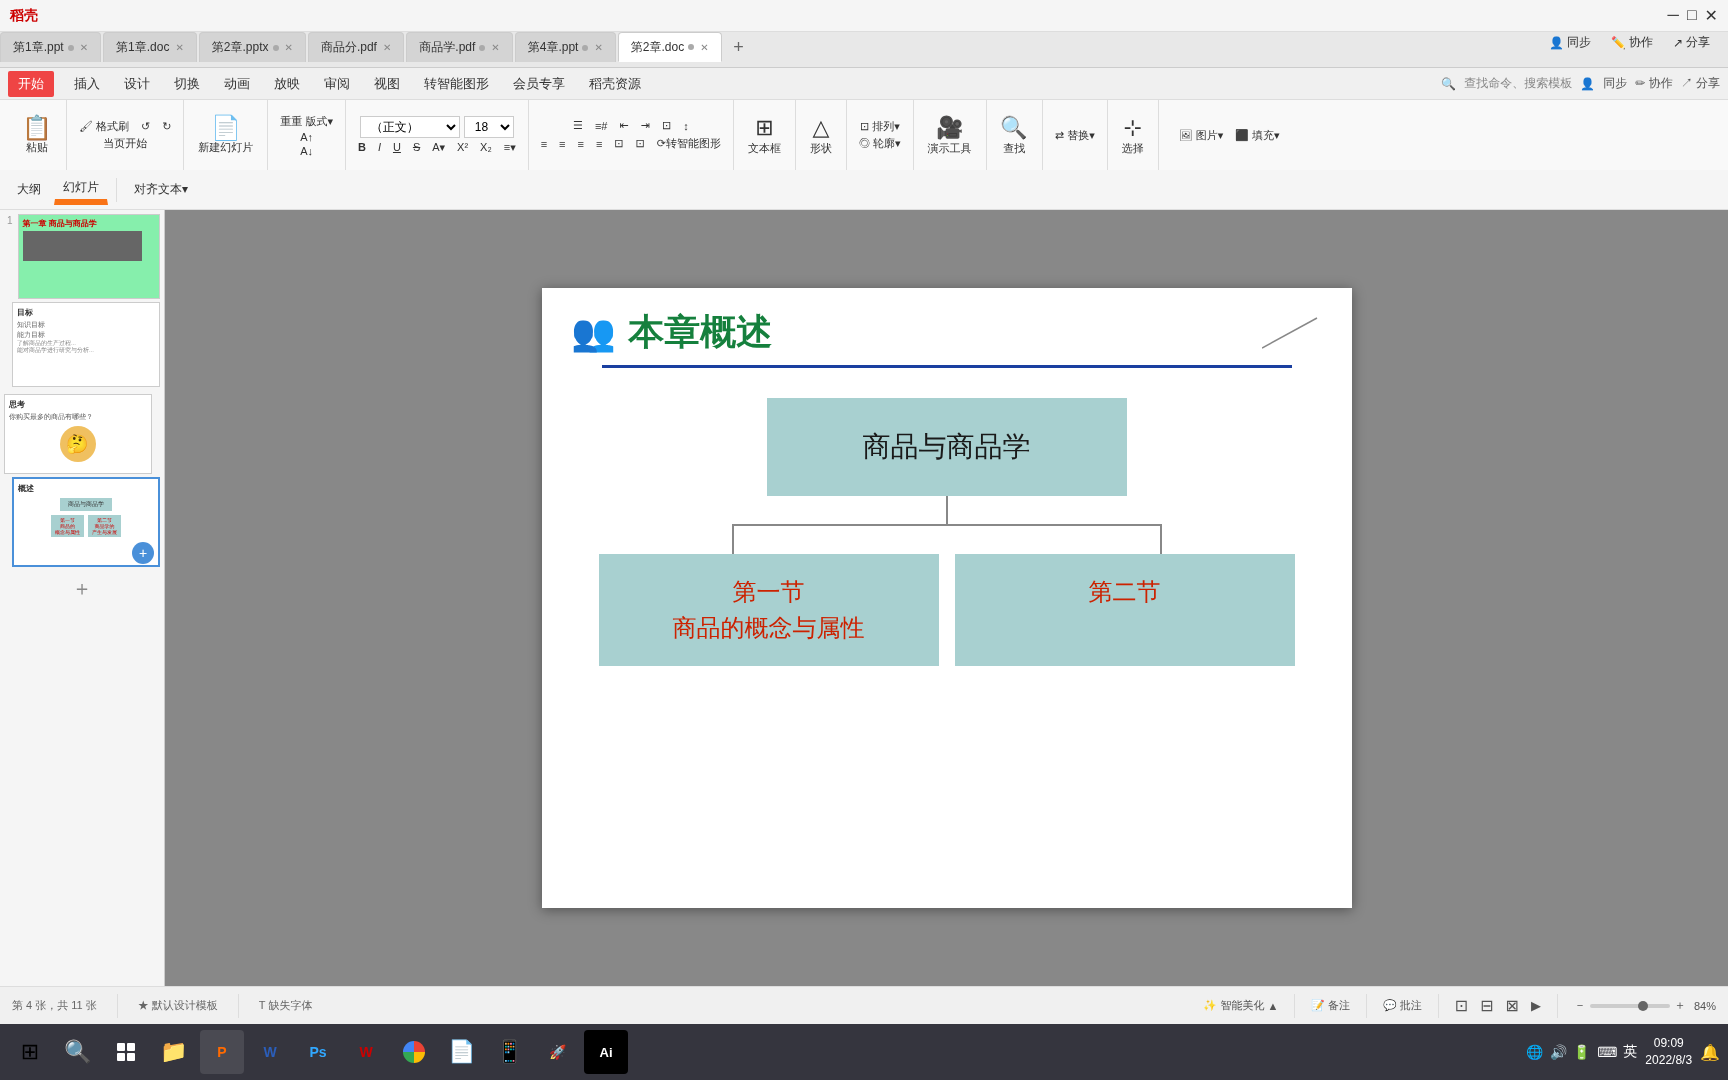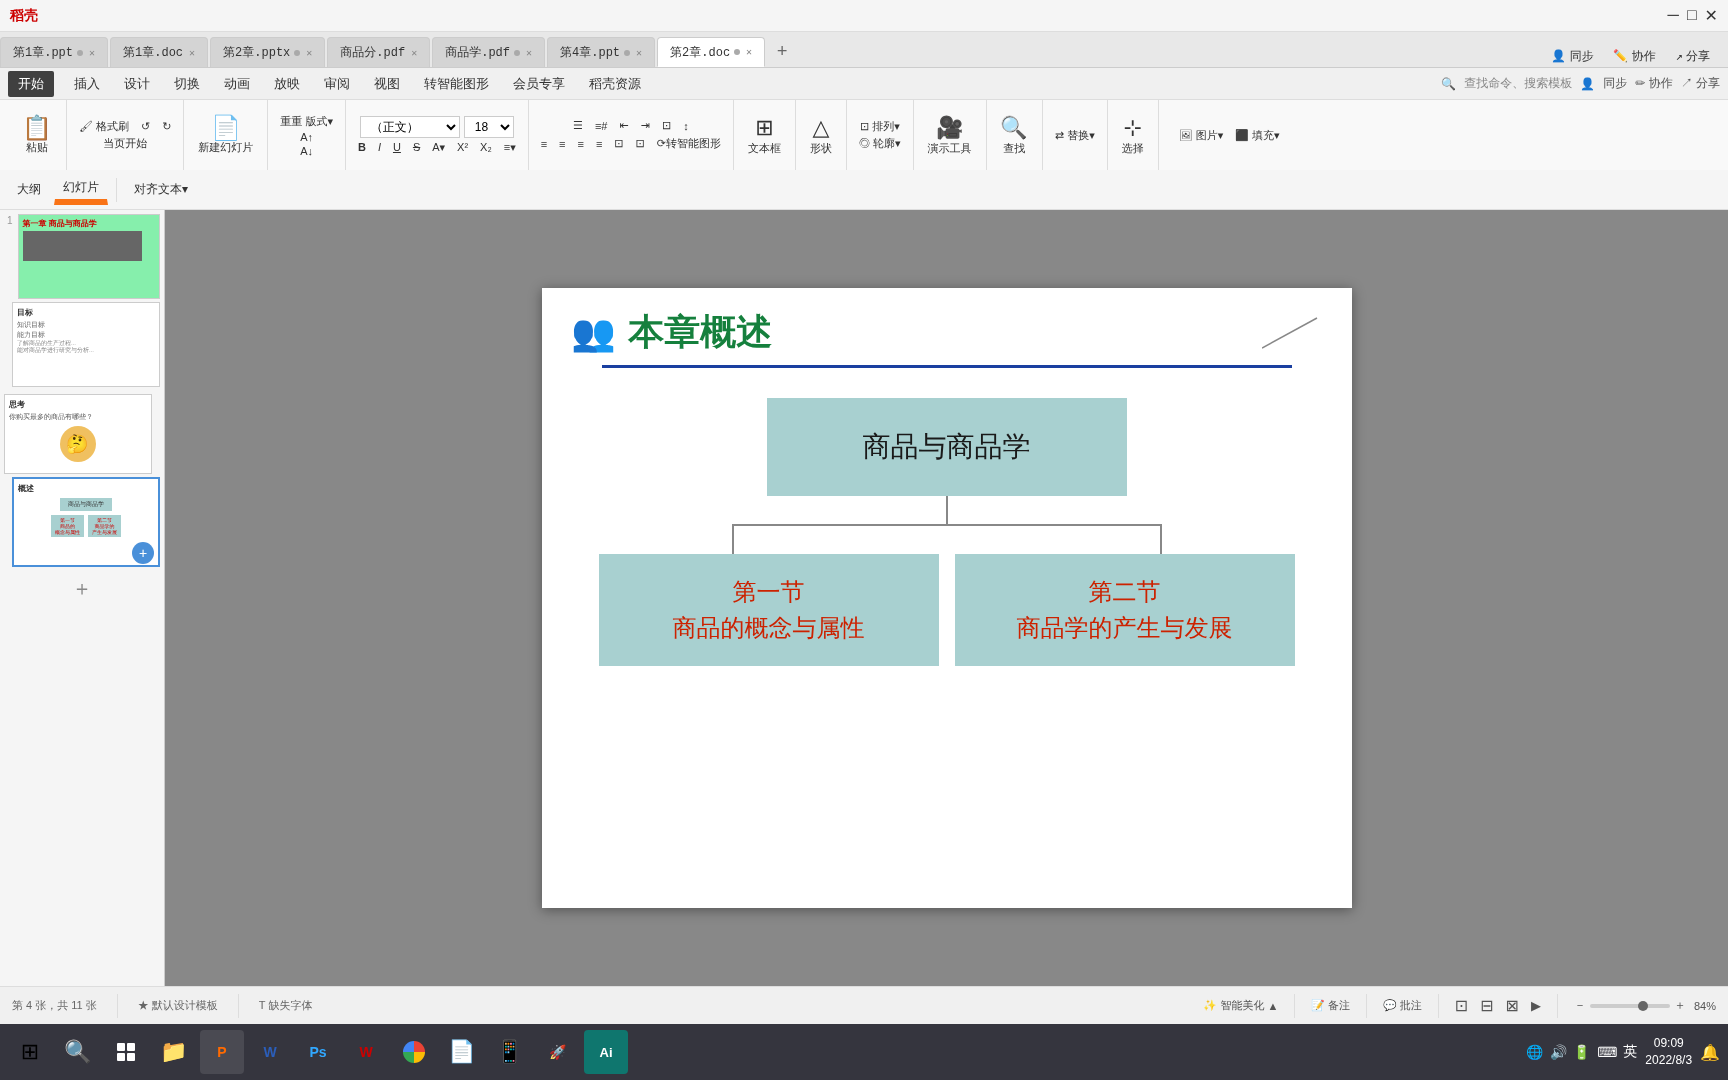--- a/index.html
+++ b/index.html
@@ -22,24 +22,23 @@
       border-bottom: 1px solid #ddd;
       font-size: 13px;
       color: #333;
     }
 
     
     #tab-bar {
       height: 36px;
       background: #e8e8e8;
       display: flex;
-      align-items: flex-end;
+      align-items: flex-start;
       border-bottom: 1px solid #ccc;
       font-size: 12px;
-      font-family: Liberation Mono, monospace;
     }
     .tab {
       height: 30px;
       padding: 0 12px;
       display: flex;
       align-items: center;
       background: #d4d4d4;
       border: 1px solid #ccc;
       border-bottom: none;
       border-radius: 4px 4px 0 0;
@@ -87,21 +86,21 @@
       border-bottom: 1px solid #ddd;
       font-size: 13px;
     }
     .ribbon-tab {
       padding: 4px 12px;
       cursor: pointer;
       color: #333;
       font-size: 13px;
     }
     .ribbon-tab-start {
-      background: #404040;
+      background: #ef4444;
       color: white;
       padding: 4px 10px;
       margin-right: 8px;
       border-radius: 2px;
     }
 
     #ribbon-controls {
       display: flex;
       align-items: center;
       padding: 0 8px;
@@ -750,21 +749,20 @@
             <div style="width:2px;height:28px;background:#888;"></div>
           </div>
 
           <div class="org-bottom-boxes">
             <div class="org-bottom-box">
               <div>第一节</div>
               <div>商品的概念与属性</div>
             </div>
             <div class="org-bottom-box">
               <div>第二节</div>
-              <div>商品学的产生与发展</div>
             </div>
           </div>
         </div>
       </div>
     </div>
   </div>
 </div>
 
 <div id="status-bar">
   <span style="font-size:11px;color:#666;">第 4 张，共 11 张</span>
@@ -844,21 +842,21 @@
     <div style="width:22px;height:22px;border-radius:50%;background:conic-gradient(#ea4335 0deg 90deg,#fbbc05 90deg 180deg,#34a853 180deg 270deg,#4285f4 270deg 360deg);"></div>
   </div>
   <div class="taskbar-icon">
     <span style="color:#ff6a00;font-weight:bold;">📄</span>
   </div>
   <div class="taskbar-icon">📱</div>
   <div class="taskbar-icon">
     <span style="color:#1664ff;font-weight:bold;font-size:14px;">🚀</span>
   </div>
 
-  <div class="taskbar-icon" style="background:#0f766e;color:white;font-weight:bold;font-size:13px;">Ai</div>
+  <div class="taskbar-icon" style="background:#000000;color:white;font-weight:bold;font-size:13px;">Ai</div>
 
   <div id="taskbar-right">
     <div class="taskbar-sys-icons">
       <span>🌐</span>
       <span>🔊</span>
       <span>🔋</span>
       <span>⌨</span>
       <span>英</span>
     </div>
     <div class="taskbar-clock">

